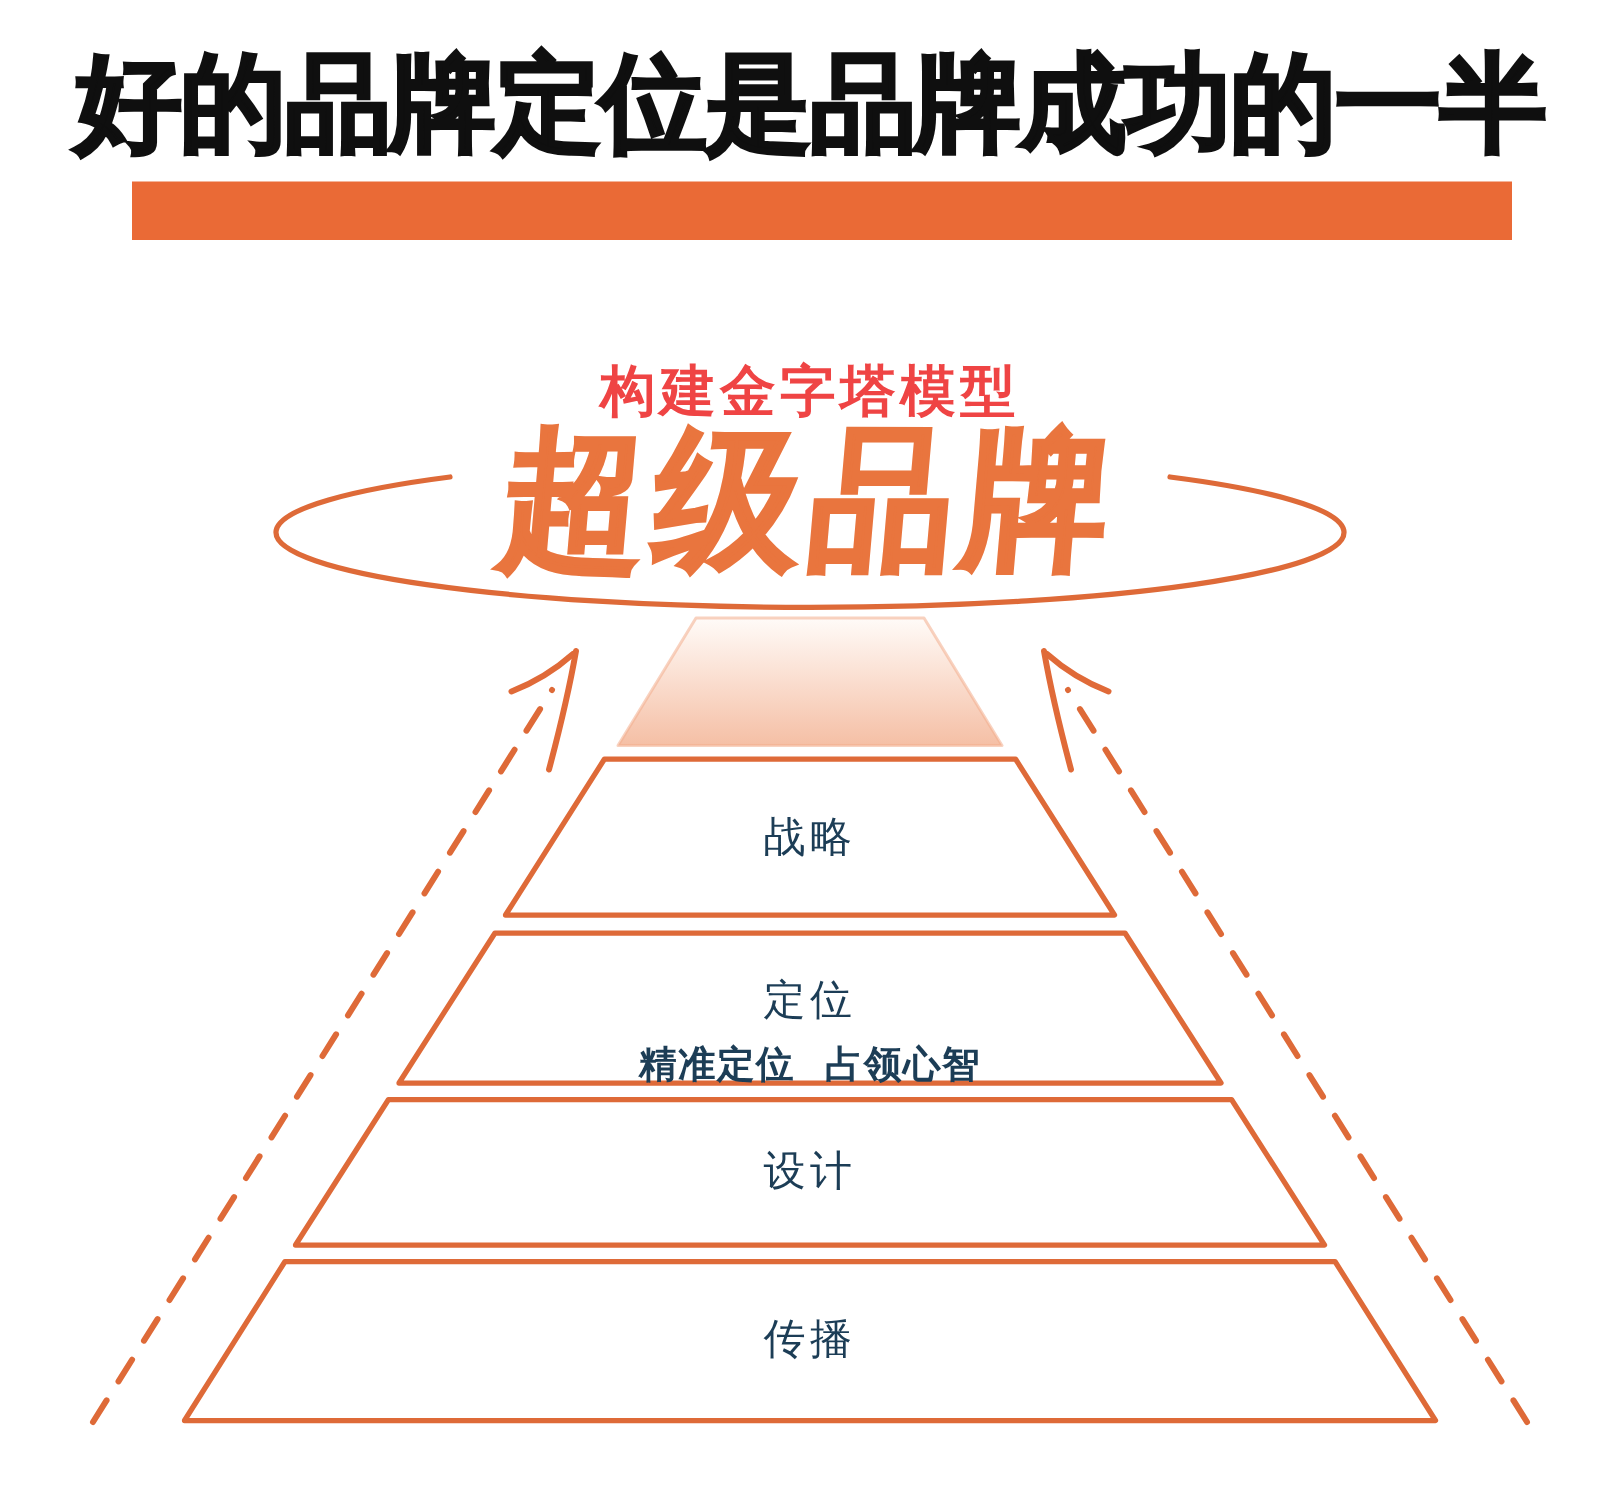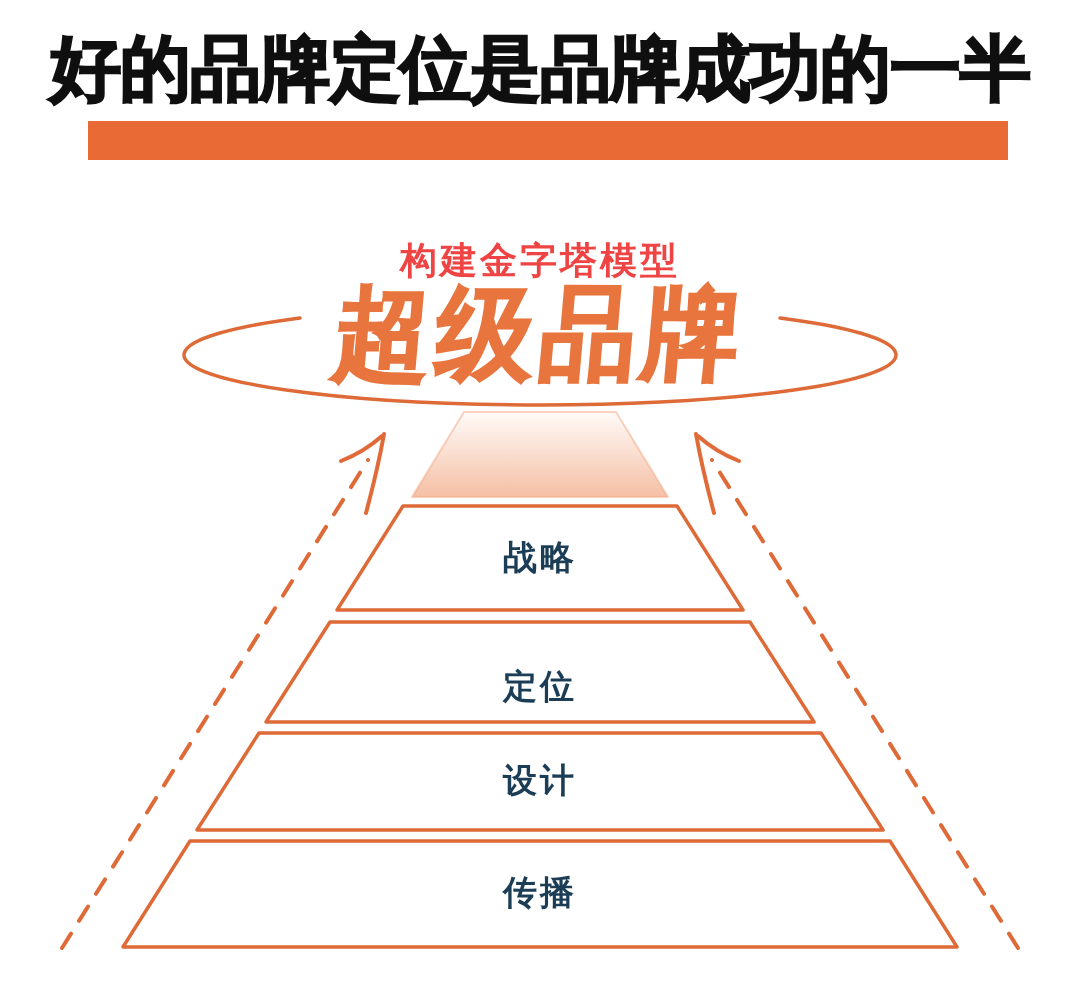--- a/index.html
+++ b/index.html
@@ -29,21 +29,21 @@
     color:#E9753E;-webkit-text-stroke:2px #E9753E;white-space:nowrap;
   }
   
   svg.scene{left:0;top:0;width:1080px;height:1004px;}
   
   .level-text{
     left:0;width:1080px;display:flex;flex-direction:column;
     align-items:center;justify-content:center;gap:7px;color:#1C3D56;
   }
   .level-text .lvl-title{
-    font-size:34px;font-weight:700;letter-spacing:3px;
+    font-size:28px;font-weight:400;letter-spacing:3px;
   }
   .level-text .lvl-sub{
     font-size:25px;font-weight:700;letter-spacing:1px;word-spacing:12px;
   }
   .lt-1{top:506px;height:104px;}
   .lt-2{top:636px;height:102px;}
   .lt-3{top:731px;height:99px;justify-content:center;}
   .lt-4{top:839px;height:108px;}
 </style>
 </head>
@@ -79,19 +79,20 @@
 <div class="abs accent-bar"></div>
 
 <div class="abs model-subtitle">构建金字塔模型</div>
 <div class="abs model-logotype">超级品牌</div>
 
 <div class="abs level-text lt-1">
   <span class="lvl-title">战略</span>
 </div>
 <div class="abs level-text lt-2">
   <span class="lvl-title">定位</span>
+  <span class="lvl-sub">精准定位 占领心智</span>
 </div>
 <div class="abs level-text lt-3">
   <span class="lvl-title">设计</span>
 </div>
 <div class="abs level-text lt-4">
   <span class="lvl-title">传播</span>
 </div>
 
 </body></html>

